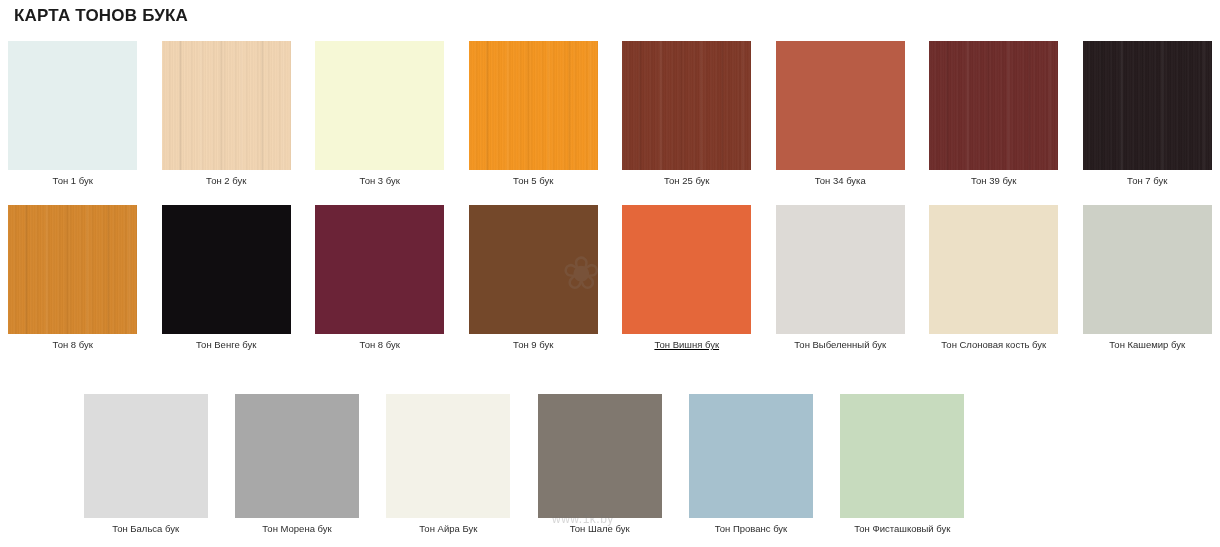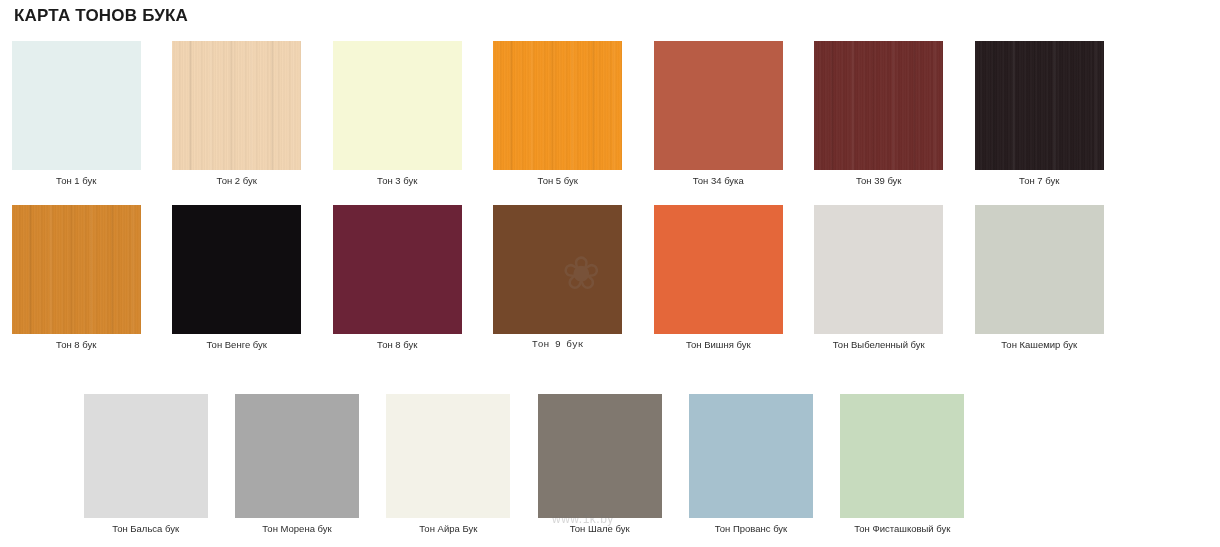--- a/index.html
+++ b/index.html
@@ -89,20 +89,24 @@
     </div>
     <div class="cell" style="width: 152.5px;">
       <div class="swatch flat" style="width: 129px; height: 129px; background: rgb(246, 248, 214);"></div>
       <div class="label">Тон 3 бук</div>
     </div>
     <div class="cell" style="width: 152.5px;">
       <div class="swatch grain" style="width: 129px; height: 129px; background: rgb(244, 149, 31);"></div>
       <div class="label">Тон 5 бук</div>
     </div>
     <div class="cell" style="width: 152.5px;">
+      <div class="swatch grain" style="width: 129px; height: 129px; background: rgb(126, 55, 38);"></div>
+      <div class="label">Тон 25 бук</div>
+    </div>
+    <div class="cell" style="width: 152.5px;">
       <div class="swatch fine" style="width: 129px; height: 129px; background: rgb(184, 92, 69);"></div>
       <div class="label">Тон 34 бука</div>
     </div>
     <div class="cell" style="width: 152.5px;">
       <div class="swatch grain" style="width: 129px; height: 129px; background: rgb(109, 43, 41);"></div>
       <div class="label">Тон 39 бук</div>
     </div>
     <div class="cell" style="width: 152.5px;">
       <div class="swatch grain" style="width: 129px; height: 129px; background: rgb(36, 26, 28);"></div>
       <div class="label">Тон 7 бук</div>
@@ -114,31 +118,35 @@
       <div class="label">Тон 8 бук</div>
     </div>
     <div class="cell" style="width: 152.5px;">
       <div class="swatch flat" style="width: 129px; height: 129px; background: rgb(16, 13, 16);"></div>
       <div class="label">Тон Венге бук</div>
     </div>
     <div class="cell" style="width: 152.5px;">
       <div class="swatch fine" style="width: 129px; height: 129px; background: rgb(107, 35, 55);"></div>
       <div class="label">Тон 8 бук</div>
     </div>
-    <div class="cell" style="width: 152.5px; font-family: Liberation Mono, monospace;">
+    <div class="cell" style="width: 152.5px;">
       <div class="swatch fine" style="width: 129px; height: 129px; background: rgb(116, 72, 42);"></div>
       <div class="label">Тон 9 бук</div>
     </div>
-    <div class="cell" style="width: 152.5px;">
+    <div class="cell" style="width: 152.5px; text-decoration: underline;">
       <div class="swatch fine" style="width: 129px; height: 129px; background: rgb(228, 103, 58);"></div>
       <div class="label">Тон Вишня бук</div>
     </div>
     <div class="cell" style="width: 152.5px;">
       <div class="swatch fine" style="width: 129px; height: 129px; background: rgb(221, 218, 214);"></div>
       <div class="label">Тон Выбеленный бук</div>
+    </div>
+    <div class="cell" style="width: 152.5px;">
+      <div class="swatch fine" style="width: 129px; height: 129px; background: rgb(236, 224, 198);"></div>
+      <div class="label">Тон Слоновая кость бук</div>
     </div>
     <div class="cell" style="width: 152.5px;">
       <div class="swatch flat" style="width: 129px; height: 129px; background: rgb(205, 208, 198);"></div>
       <div class="label">Тон Кашемир бук</div>
     </div>
   </div>
 <div class="row" id="row-3">
     <div class="cell" style="width: 150px;">
       <div class="swatch flat" style="width: 124px; height: 124px; background: rgb(220, 220, 220);"></div>
       <div class="label">Тон Бальса бук</div>

